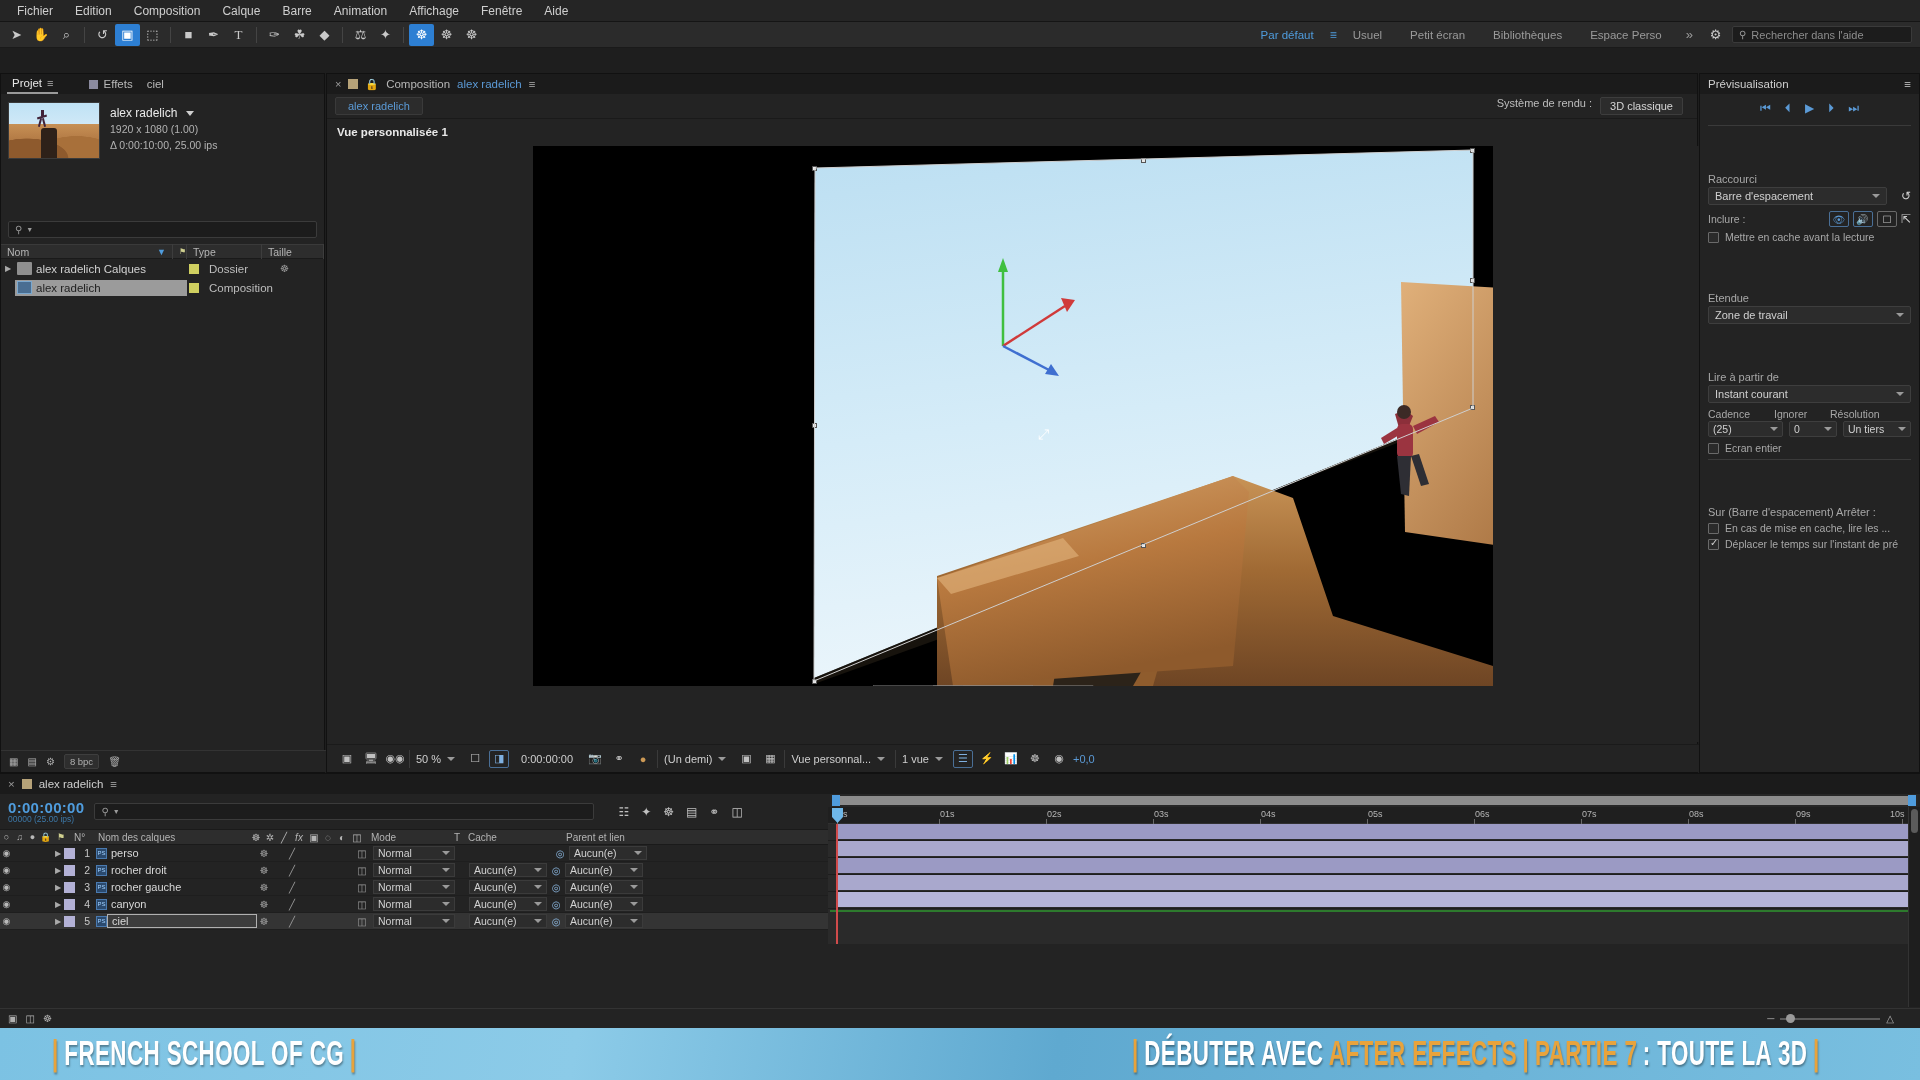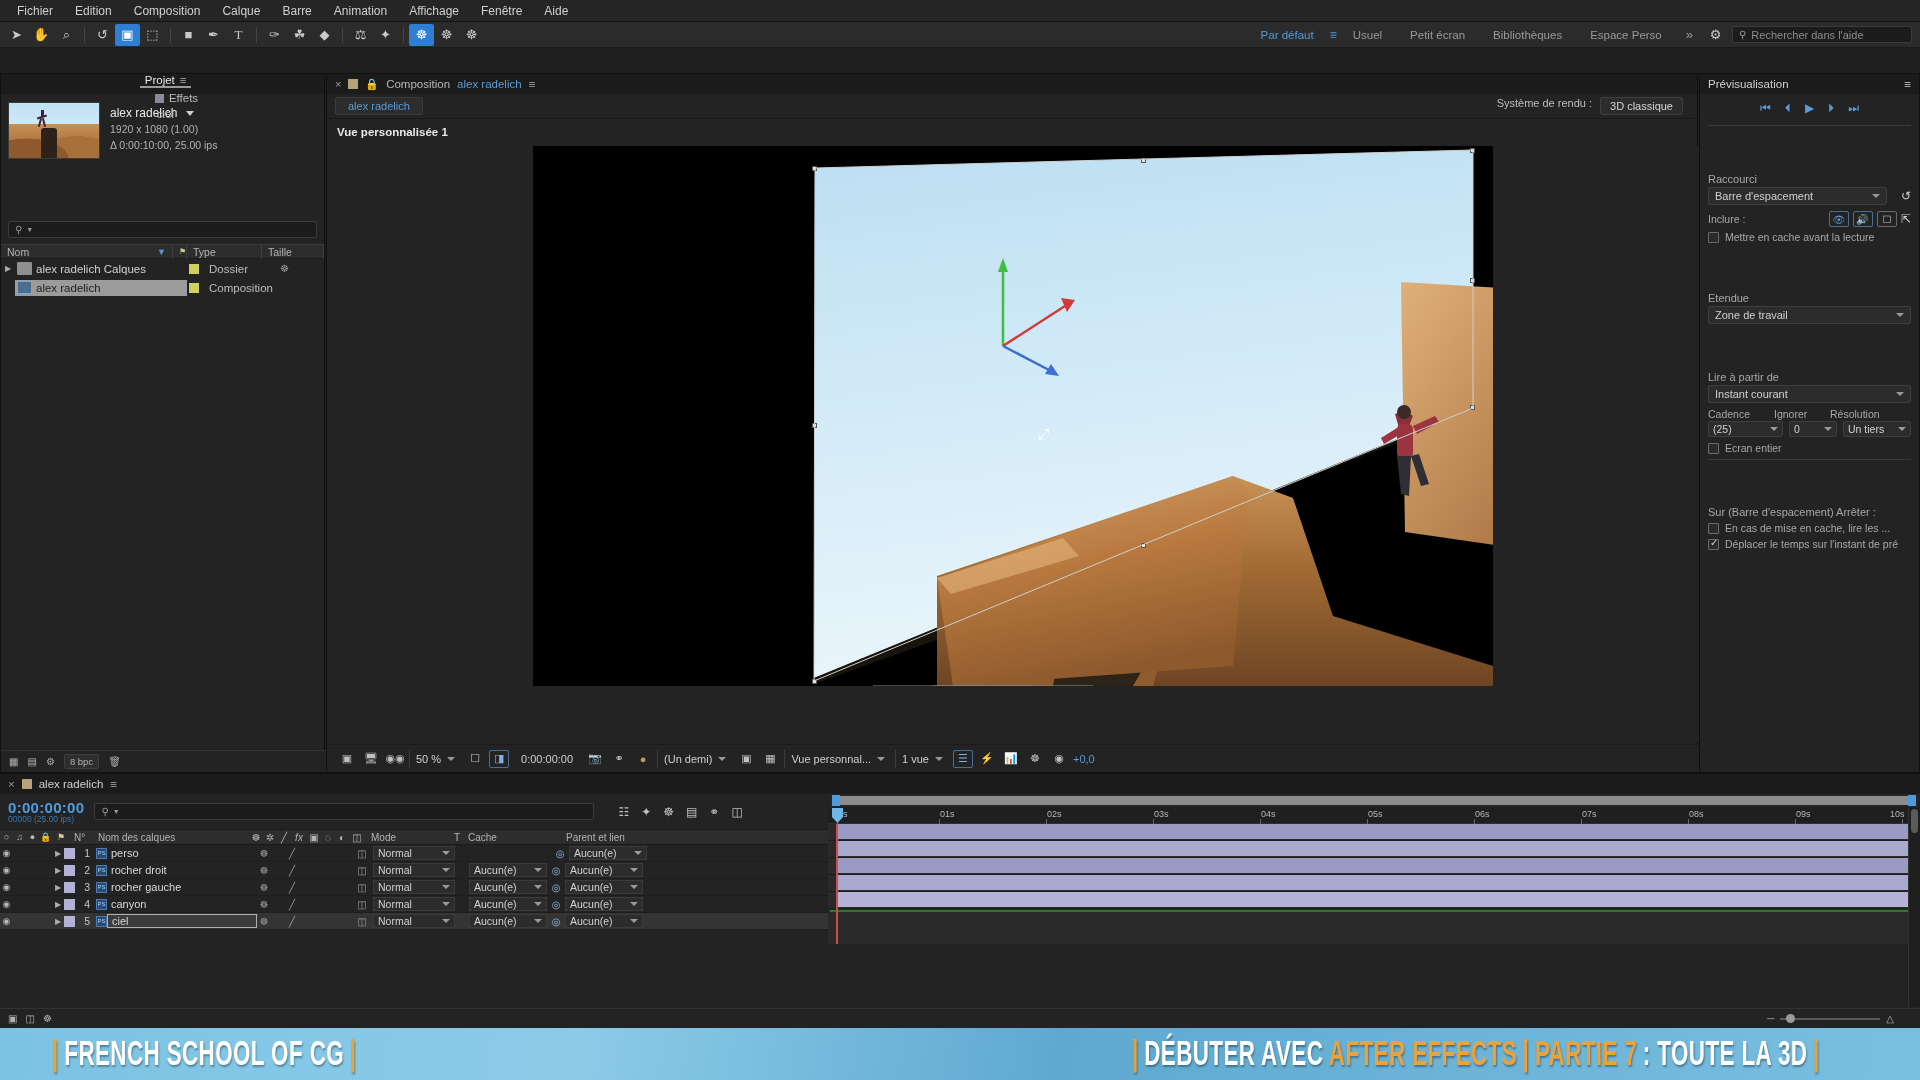--- a/index.html
+++ b/index.html
@@ -49,21 +49,21 @@
     border: 1px solid #3a3a3a; border-radius: 2px; height: 17px; width: 180px;
     padding: 0 6px; margin-right: 8px; margin-left: 4px; }
   .help-search span.ph { font-size: 11px; color: #8d8d8d; }
 
   
   .main { position: absolute; top: 73px; left: 0; width: 1920px; height: 955px; }
 
   
   .panel { background: #232323; border: 1px solid #111; }
   .panel-tabs { height: 20px; background: #1b1b1b; display: flex; align-items: center;
-    padding-left: 6px; gap: 4px; flex-direction: column; }
+    padding-left: 6px; gap: 4px; }
   .ptab { font-size: 11.5px; color: #b9b9b9; padding: 0 5px; position: relative; height: 20px;
     display: flex; align-items: center; gap: 5px; }
   .ptab.active { color: #e6e6e6; border-bottom: 2px solid #9a9a9a; }
   .ptab .sq { width: 9px; height: 9px; background: #8a8a9e; }
   .ptab .bur { font-size: 11px; color: #b0b0b0; }
 
   .project { position: absolute; left: 0; top: 0; width: 325px; height: 700px; background: #232323; }
   .proj-head { display: flex; padding: 8px 7px 4px 7px; gap: 10px; }
   .thumb { width: 92px; height: 57px; border: 1px solid #3a3a3a; overflow: hidden; position: relative;
     background: linear-gradient(#bfe2f5 0%, #cfe8f7 38%, #d8a86a 39%, #c8894a 100%); }

